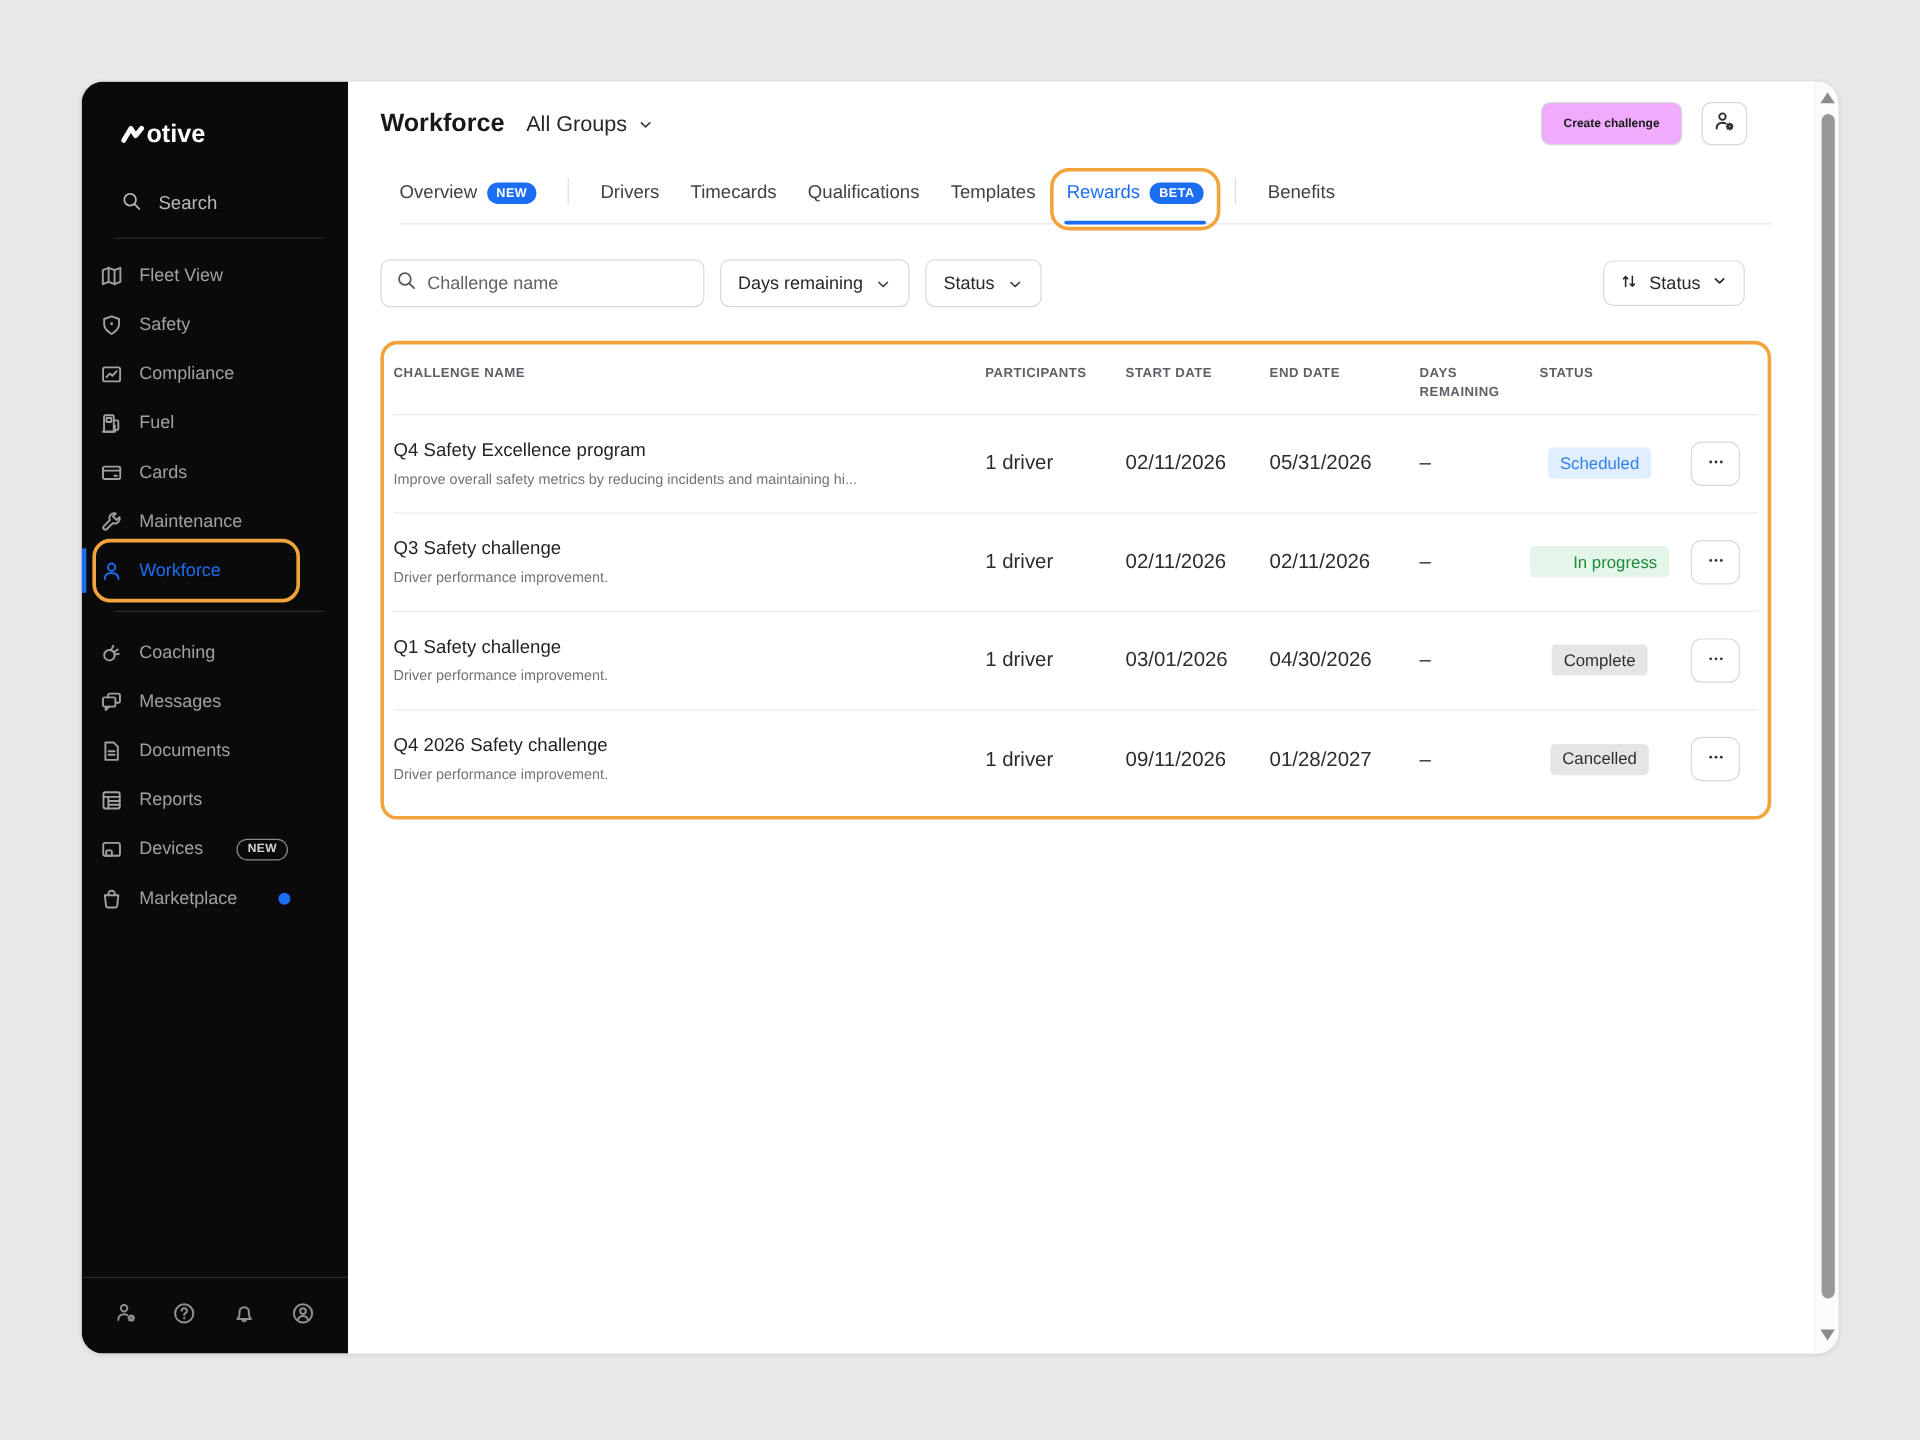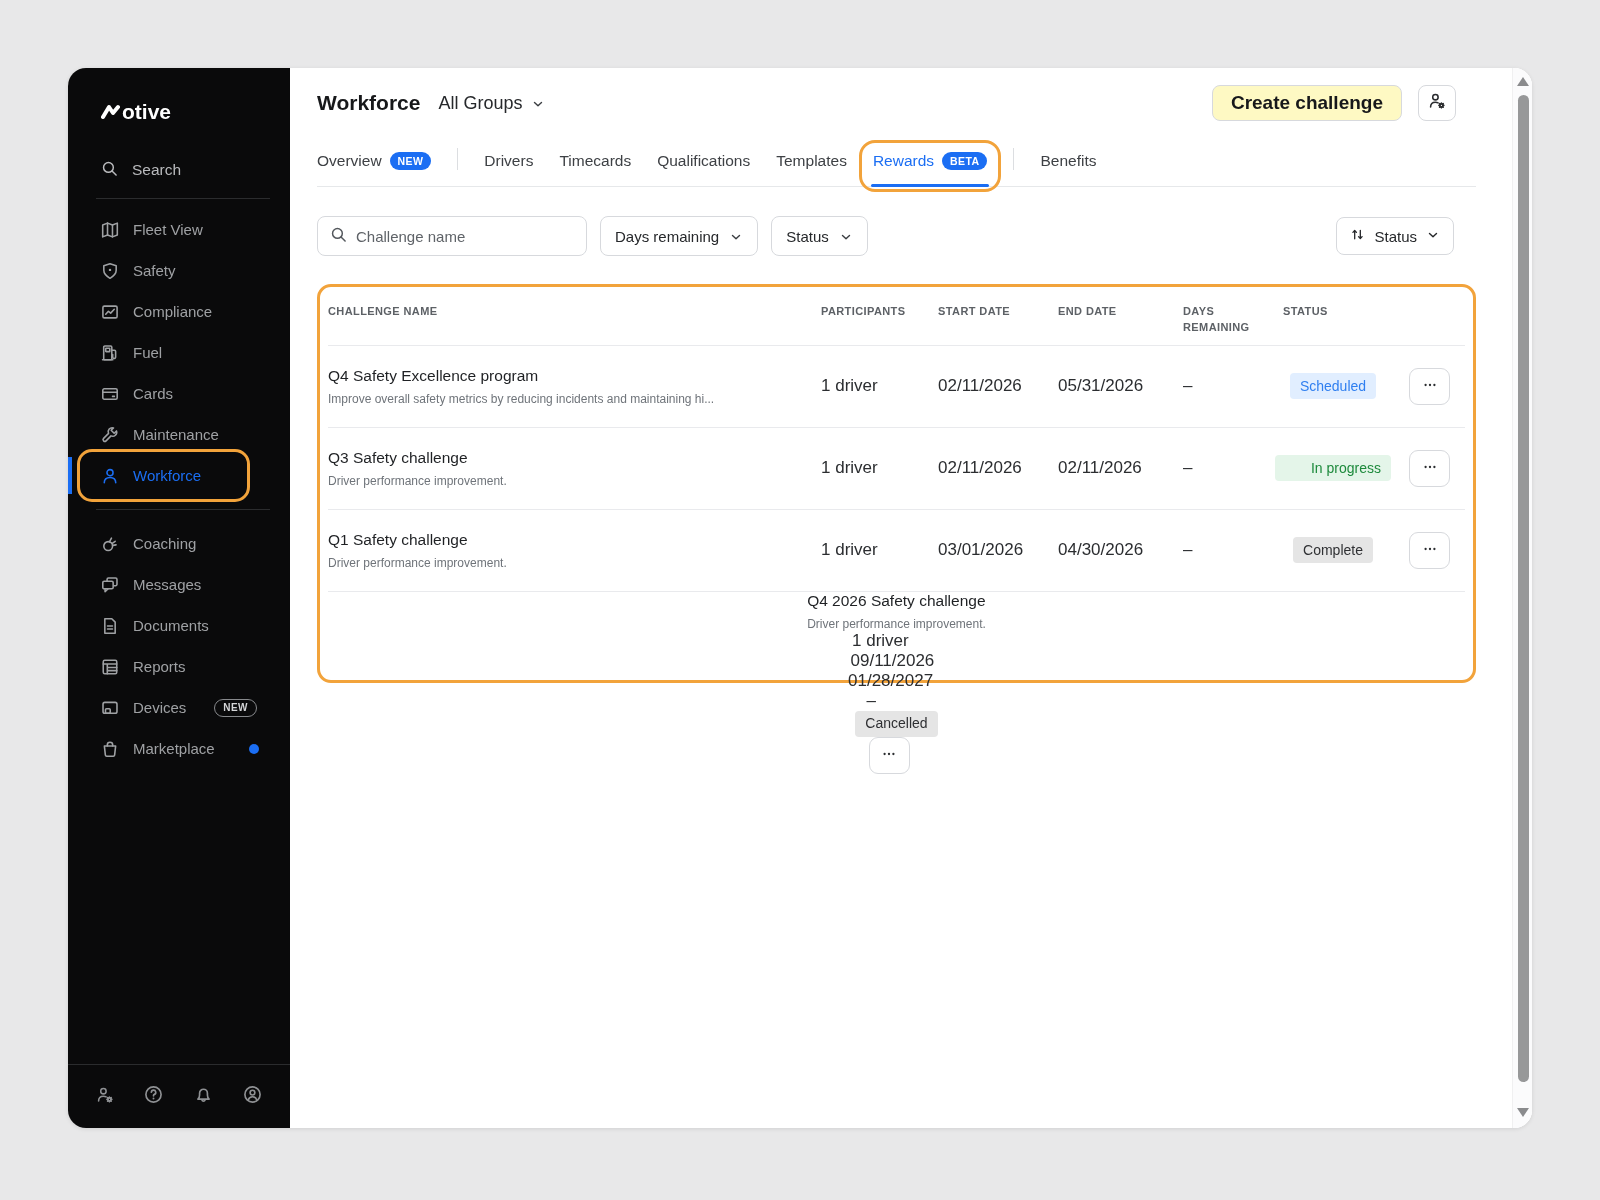--- a/index.html
+++ b/index.html
@@ -31,21 +31,21 @@
   }
   .logo{ margin:30px 0 0 33px; display:flex; align-items:center; color:#fff; height:28px;text-align:right; }
   .logo svg{ display:block; }
   .search-item{
     margin-top:28px; height:32px; padding-left:33px;
     display:flex; align-items:center; gap:14px; font-size:15.5px; color:#b9babd; cursor:pointer;
   }
   .side-divider{ height:1px; background:#2b2c2e; margin:12px 20px 0 28px; }
   .nav{ margin-top:10px; }
   .nav-item{
-    height:41px; padding-left:33px; display:flex; align-items:center; gap:14px;
+    height:41px; padding-left:16px; display:flex; align-items:center; gap:14px;
     font-size:15px; position:relative; cursor:pointer; white-space:nowrap;
   }
   .nav-item .icn{ display:flex; width:18px; height:18px; align-items:center; justify-content:center; flex-shrink:0; }
   .nav-item.active{ color:var(--blue); }
   .active-bar{ position:absolute; left:0; top:2px; bottom:2px; width:4px; background:var(--blue); }
   .nav-ring{
     position:absolute; left:9px; right:40px; top:-6px; bottom:-6px;
     border:3.5px solid var(--orange); border-radius:15px; pointer-events:none;
   }
   .nav-gap-divider{ height:1px; background:#2b2c2e; margin:13px 20px 13px 28px; }
@@ -64,29 +64,29 @@
   
   .main{ flex:1; position:relative; background:#fff; overflow:hidden; }
   .main-inner{ padding:16px 36px 0 27px; margin-right:20px; }
 
   .page-header{ display:flex; align-items:center; height:38px; }
   .page-title{ font-size:21px; font-weight:700; color:#17181a; }
   .group-selector{ display:flex; align-items:center; gap:8px; margin-left:18px; font-size:18px; color:#26282b; cursor:pointer; }
   .group-selector .chev{ display:flex; color:#3c3f43; margin-top:2px; }
   .header-actions{ margin-left:auto; display:flex; gap:16px; margin-right:20px; }
   .btn-primary-outline{
-    height:36px; padding:0 18px; background:#fef9c3; border:1px solid var(--border); border-radius:8px;
-    font-size:19px; font-weight:700; color:#17181a; cursor:pointer; font-family:inherit;
+    height:36px; padding:0 18px; background:#f0abfc; border:1px solid var(--border); border-radius:8px;
+    font-size:10px; font-weight:700; color:#17181a; cursor:pointer; font-family:inherit;
   }
   .btn-icon{
     width:38px; height:36px; background:#fff; border:1px solid var(--border); border-radius:8px;
     display:flex; align-items:center; justify-content:center; color:#2b2d30; cursor:pointer;
   }
 
-  .tabs{ display:flex; align-items:flex-end; gap:26px; margin-top:26px; border-bottom:1px solid #e6e8ea; }
+  .tabs{ display:flex; align-items:flex-end; gap:26px; margin-top:26px; border-bottom:1px solid #e6e8ea;margin-left:16px; }
   .tab{ display:flex; align-items:center; padding-bottom:16px; font-size:15.5px; color:#3e4145; cursor:pointer; position:relative; }
   .tab .pill{
     margin-left:8px; background:var(--blue); color:#fff; font-size:10.5px; font-weight:700;
     padding:3px 8px; border-radius:10px; letter-spacing:.4px;
   }
   .tab.active{ color:var(--blue); font-weight:500; }
   .tab.active::after{ content:""; position:absolute; left:-2px; right:-2px; bottom:-1px; height:3px; background:var(--blue); border-radius:2px; }
   .tab-ring{
     position:absolute; left:-14px; right:-14px; top:-12px; bottom:-6px;
     border:3.5px solid var(--orange); border-radius:16px; pointer-events:none; z-index:2;
@@ -123,21 +123,21 @@
     font-size:11px; font-weight:700; color:var(--headcol); letter-spacing:.4px; text-transform:uppercase; line-height:1.45;
   }
   .col-name{ flex:1; min-width:0; }
   .col-part{ width:117px; padding-left:14px; }
   .col-start{ width:120px; padding-left:14px; }
   .col-end{ width:125px; padding-left:14px; }
   .col-days{ width:88px; padding-left:14px; }
   .col-status{ width:152px; padding-left:26px; }
   .col-actions{ width:56px; }
   .trow{ display:flex; align-items:center; height:82px; border-bottom:1px solid var(--divider); }
-  .trow:last-child{ border-bottom:none;flex-direction:column; }
+  .trow:last-child{ border-bottom:none; }
   .c-title{ font-size:15.5px; color:#1f2124; }
   .c-desc{ font-size:12px; color:var(--muted); margin-top:7px; white-space:nowrap; overflow:hidden; text-overflow:ellipsis; max-width:460px; }
   .cell{ font-size:17px; color:#2b2d30; }
   .col-status.cellwrap{ padding-left:0; text-align:center; }
   .badge{ display:inline-block; font-size:14px; padding:4.5px 10px; border-radius:4px; line-height:1.2; }
   .badge.scheduled{ background:#e1eeff; color:#2f7ff0; }
   .badge.in-progress{ background:#e4f5e9; color:#1d8a3c;padding-left:36px; }
   .badge.complete, .badge.cancelled{ background:#e5e5e5; color:#2f3033; }
   .row-menu-btn{
     width:41px; height:37px; border:1px solid var(--border); border-radius:9px; background:#fff;

